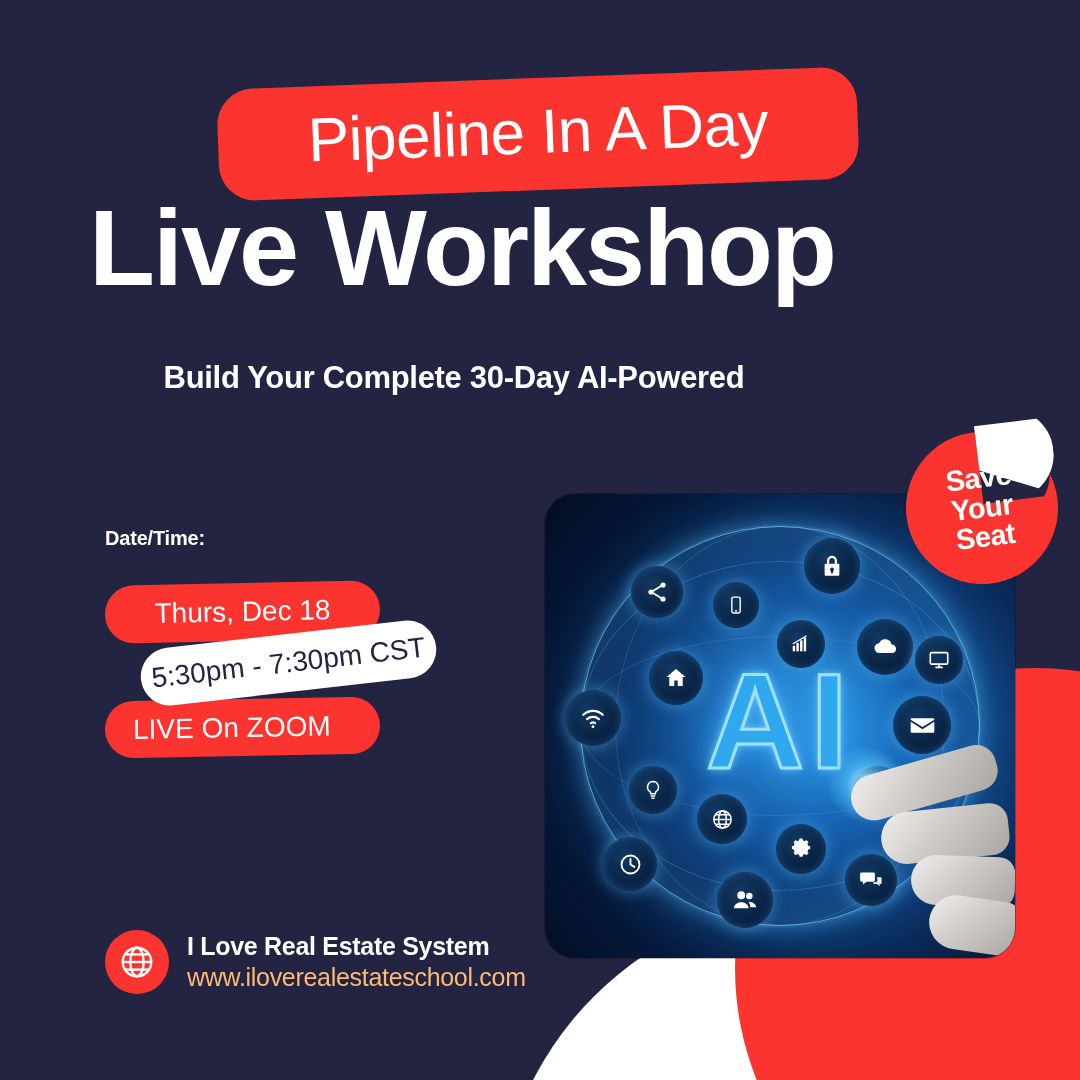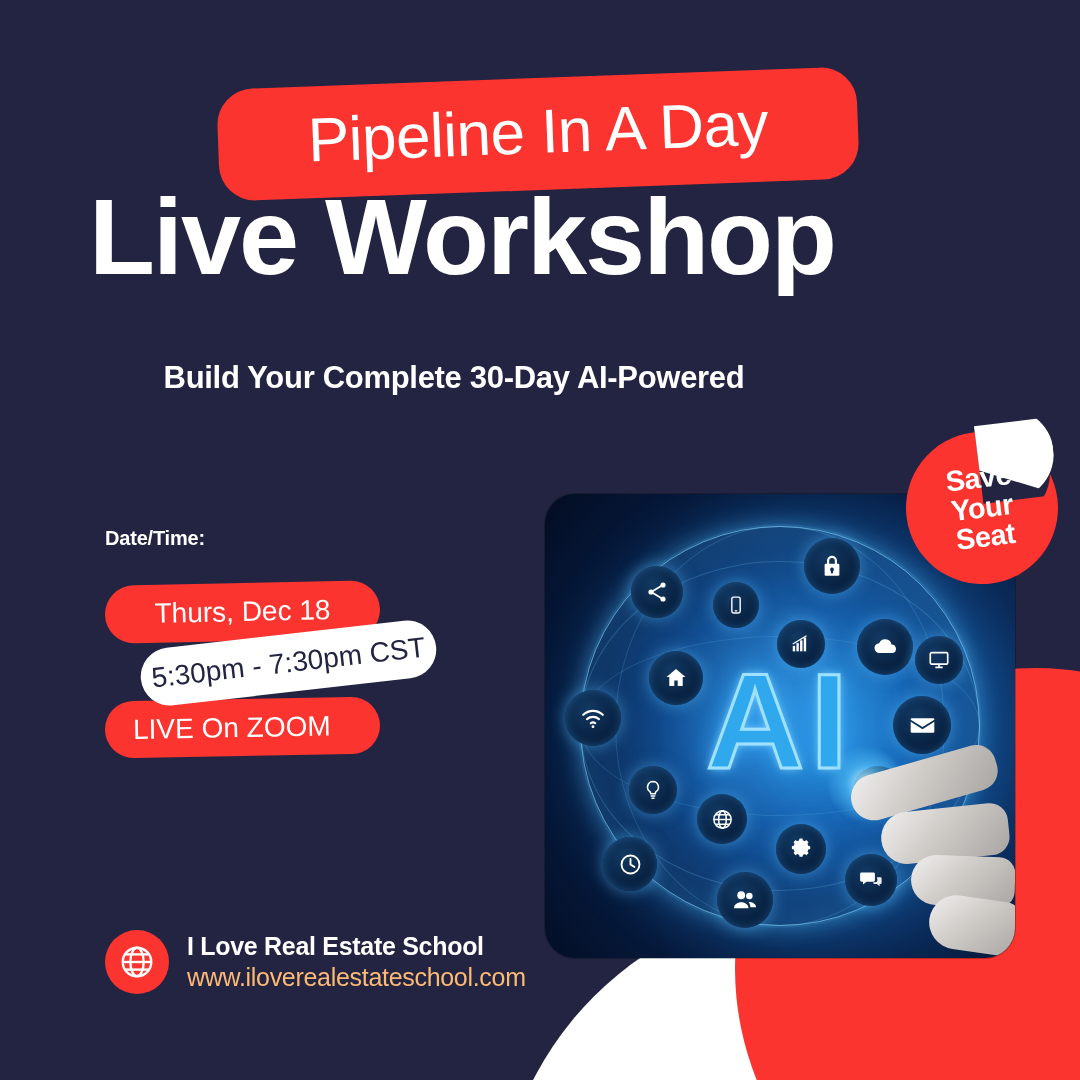--- a/index.html
+++ b/index.html
@@ -50,21 +50,21 @@
     font-weight:400;
     color:#ffffff;
     letter-spacing:-0.5px;
     white-space:nowrap;
     line-height:1;
     padding-bottom:4px;
   }
 
   .main-title {
     position:absolute;
-    left:0; top:179px; width:924px;
+    left:0; top:190px; width:924px;
     text-align:center;
     font-size:108px;
     font-weight:bold;
     color:#ffffff;
     letter-spacing:-2px;
     line-height:1.08;
     z-index:5;
     white-space:nowrap;
   }
 
@@ -494,18 +494,18 @@
     <div class="footer-logo">
       <svg width="38" height="38" viewBox="0 0 24 24" fill="none" stroke="#ffffff" stroke-width="1.5">
         <circle cx="12" cy="12" r="9"></circle>
         <ellipse cx="12" cy="12" rx="4.2" ry="9"></ellipse>
         <line x1="3" y1="12" x2="21" y2="12"></line>
         <path d="M4.7 7.2h14.6"></path>
         <path d="M4.7 16.8h14.6"></path>
       </svg>
     </div>
     <div class="footer-texts">
-      <div class="footer-name">I Love Real Estate School</div>
+      <div class="footer-name">I Love Real Estate System</div>
       <div class="footer-url">www.iloverealestateschool.com</div>
     </div>
   </div>
 
 </div>
 
 </body></html>

